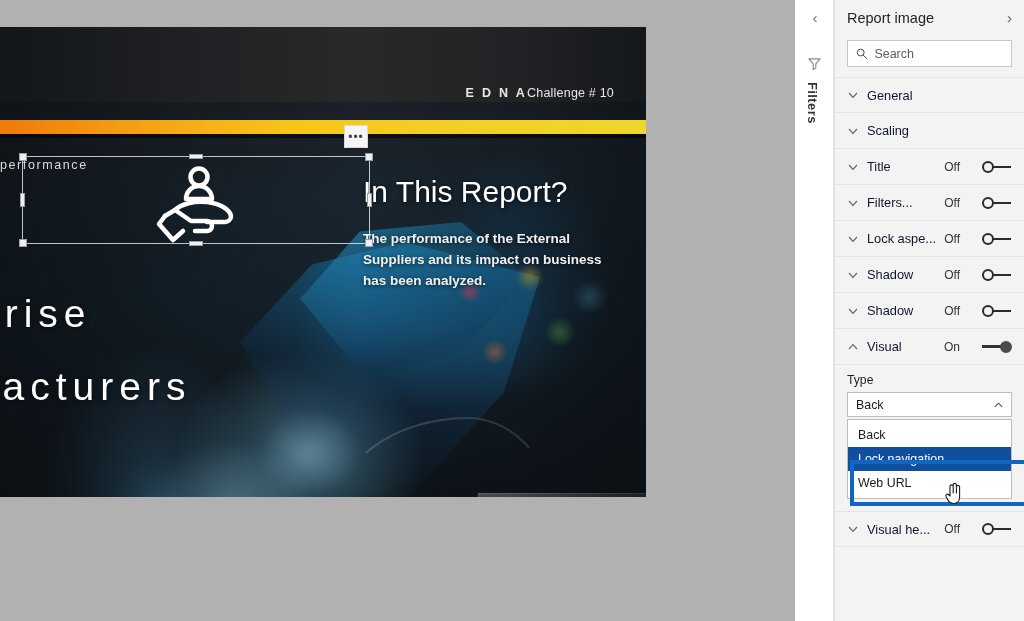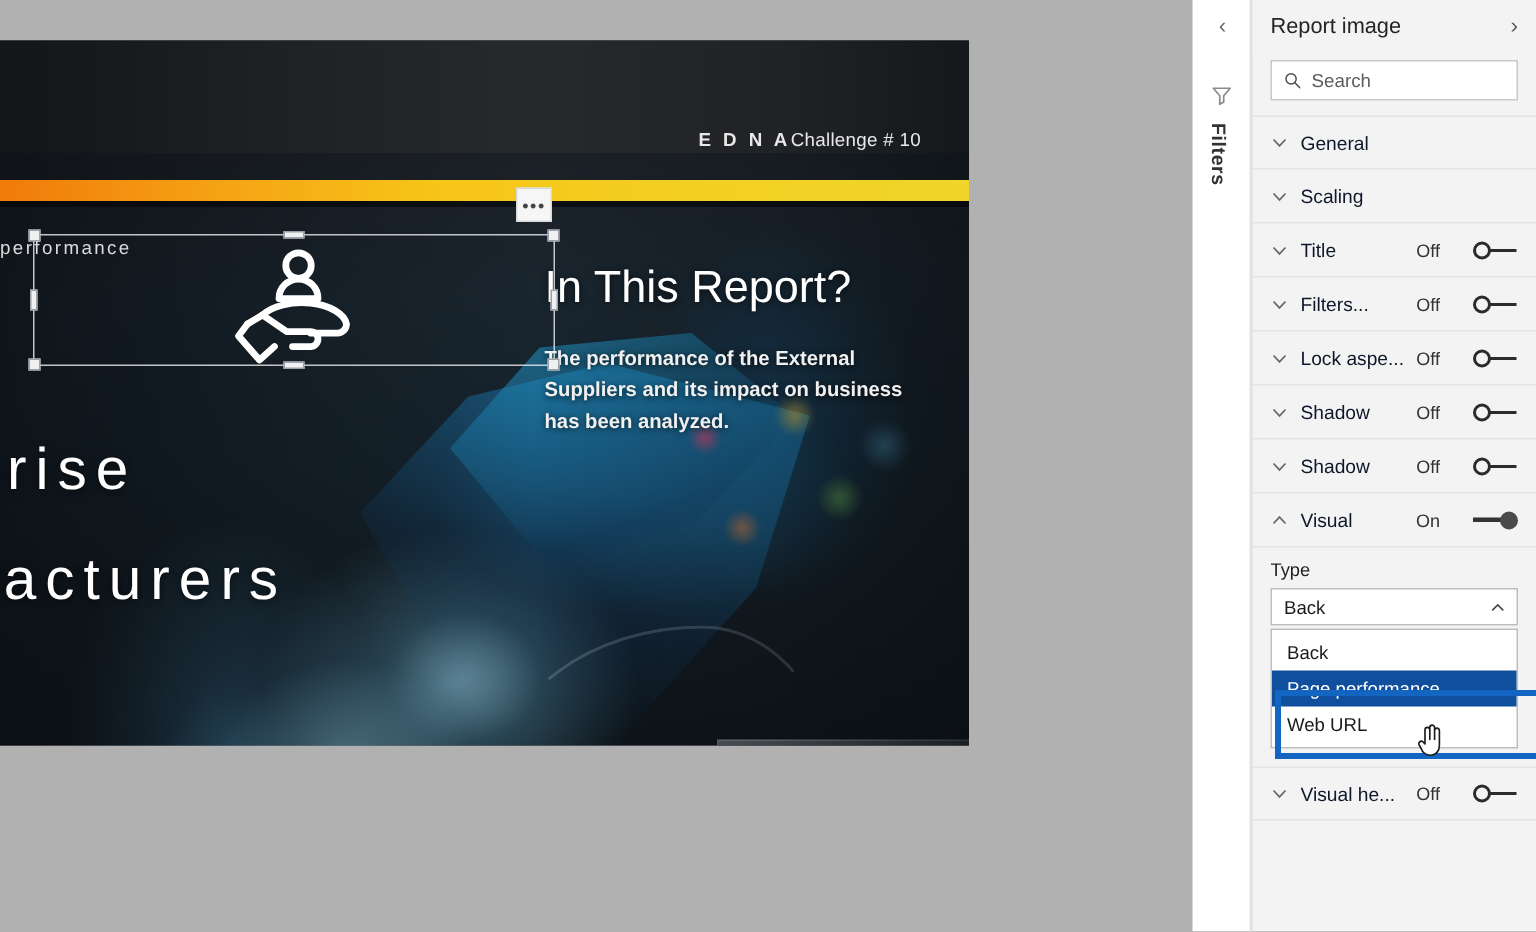--- a/index.html
+++ b/index.html
@@ -450,21 +450,21 @@
       <div class="combo">
         <span class="combo-value">Back</span>
         <svg class="combo-chev" width="11" height="11" viewBox="0 0 12 12">
           <polyline points="2,7.5 6,3.5 10,7.5" fill="none" stroke="#4a4a4a" stroke-width="1.2"></polyline>
         </svg>
       </div>
 
       <div class="listbox">
         <div id="options-host">
             <div class="option">Back</div>
-            <div class="option selected">Page performance</div>
+            <div class="option selected">Lock navigation</div>
             <div class="option">Web URL</div>
           </div>
         <div class="blue-box" style="top: 40px; height: 46px;"></div>
         <svg class="cursor-hand" style="left: 96px; top: 61px;" viewBox="0 0 20 24">
           <path d="M6 15 V5.5 a1.6 1.6 0 0 1 3.2 0 V12 V4 a1.6 1.6 0 0 1 3.2 0 V12 V6 a1.6 1.6 0 0 1 3.2 0 V16 c0 4 -2.6 6.5 -6 6.5 c-3.4 0 -5.4 -2.2 -6.4 -5 L2 15.5 a1.7 1.7 0 0 1 2.6 -2 z" fill="#ffffff" stroke="#1b1b1b" stroke-width="1.1" stroke-linejoin="round"></path>
         </svg>
       </div>
     </div>
 
     <div id="footer-host">

